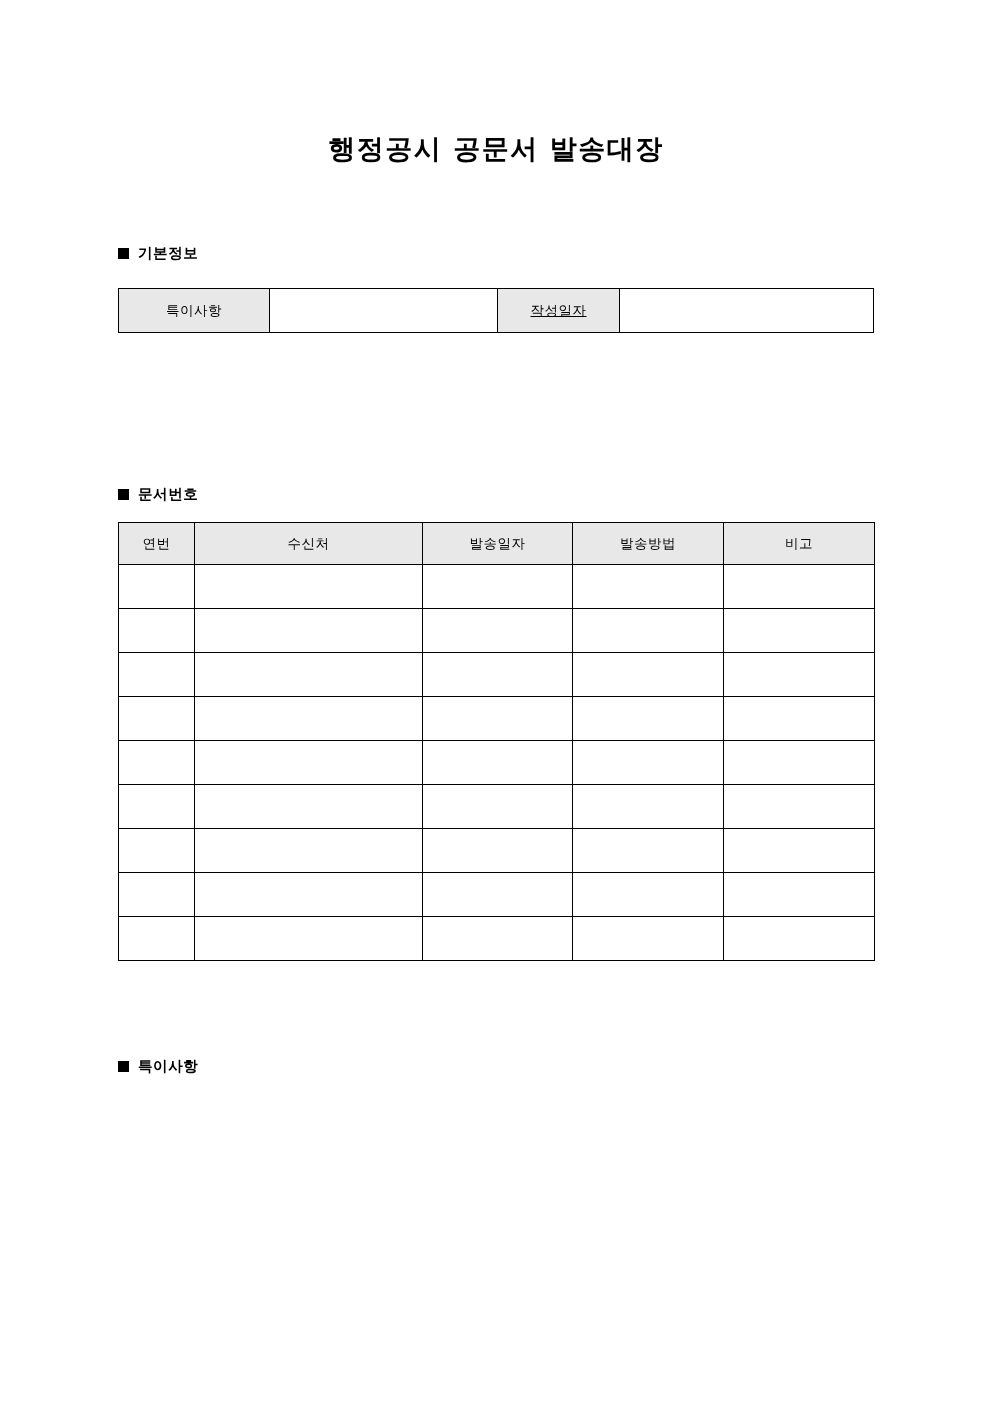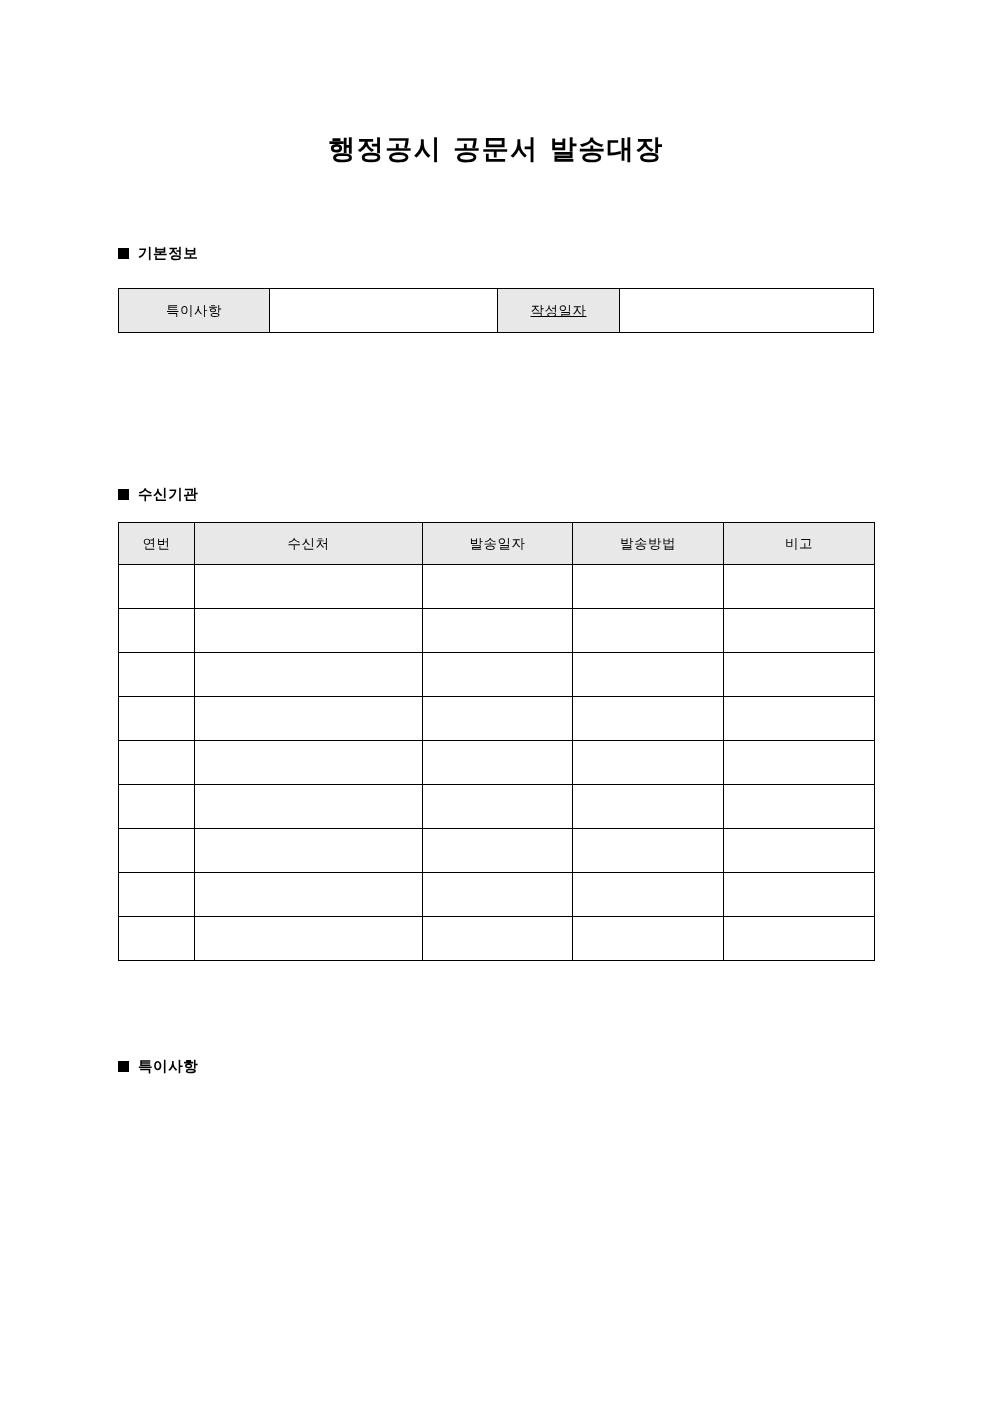--- a/index.html
+++ b/index.html
@@ -127,21 +127,21 @@
         <td class="shaded lbl">특이사항</td>
         <td class="val-a"></td>
         <td class="shaded lbl2">작성일자</td>
         <td></td>
       </tr>
     </tbody>
   </table>
 
   <div class="section-head" id="sec-list">
     <span class="marker"></span>
-    <span>수신기관</span>
+    <span>문서번호</span>
   </div>
 
   <table class="form-table" id="table-list">
     <colgroup>
       <col class="c-no">
         <col class="c-dest">
         <col class="c-date">
       <col class="c-method">
         <col class="c-note">
     </colgroup>

